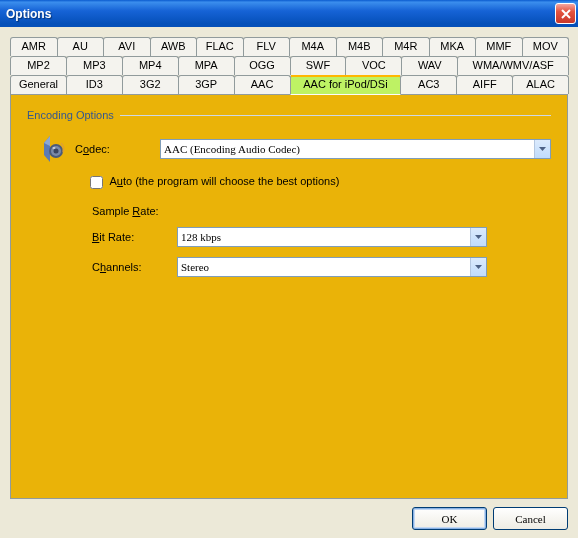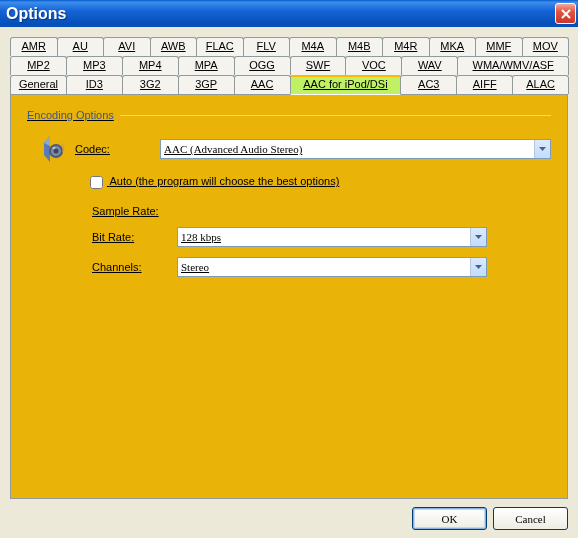--- a/index.html
+++ b/index.html
@@ -15,21 +15,21 @@
   height: 27px;
   background: linear-gradient(to bottom, #0a5bcf 0%, #3b8eed 8%, #1663d6 40%, #0550b9 88%, #0550b9 100%);
   display: flex;
   align-items: center;
   padding: 0 2px 0 6px;
   color: #fff;
 }
 .titlebar .title {
   font-weight: bold;
   flex: 1;
-  font-size: 16px;
+  font-size: 12px;
   text-shadow: 1px 1px 1px rgba(0,0,0,0.4);
 }
 .close-btn {
   width: 21px; height: 21px;
   background: linear-gradient(to bottom, #f5a6a0, #e4543f 40%, #c8372a);
   border: 1px solid #fff;
   border-radius: 3px;
   color: #fff;
   display: flex;
   align-items: center;
@@ -85,21 +85,21 @@
   height: 2px;
   background: #ffb700;
 }
 .tabcontent {
   border: 1px solid #919b9c;
   background: #eab308;
   flex: 1;
   padding: 14px 16px;
   position: relative;
 }
-.wrapper { flex: 1; display: flex; flex-direction: column; text-decoration: underline; }
+.wrapper { flex: 1; display: flex; flex-direction: column; }
 .group-label {
   color: #34578f;
   font-size: 11px;
   display: flex;
   align-items: center;
   margin-bottom: 12px;
 }
 .group-label::after {
   content: '';
   flex: 1;
@@ -230,21 +230,21 @@
             <circle cx="21" cy="18" r="2.5" fill="#3a4560"></circle>
             <ellipse cx="19" cy="15" rx="1.5" ry="1" fill="#fff" opacity="0.6"></ellipse>
             <path d="M26 10 Q30 14 28 19" stroke="#e0a030" stroke-width="1.5" fill="none"></path>
           </svg>
         </div>
         <div class="label-cell">
           <span>C</span><span class="u">o</span><span>dec:</span>
         </div>
         <div class="control-cell">
           <div class="combo">
-            <span>AAC (Advanced Audio Stereo)</span>
+            <span>AAC (Encoding Audio Codec)</span>
             <div class="combo-btn">
               <svg class="chev" viewBox="0 0 7 4">
                   <path d="M0 0 L3.5 4 L7 0 Z" fill="#4d6185"></path>
                 </svg>
             </div>
           </div>
         </div>
       </div>
 
       <div class="row indent" style="margin-left:63px; margin-bottom:16px;">

